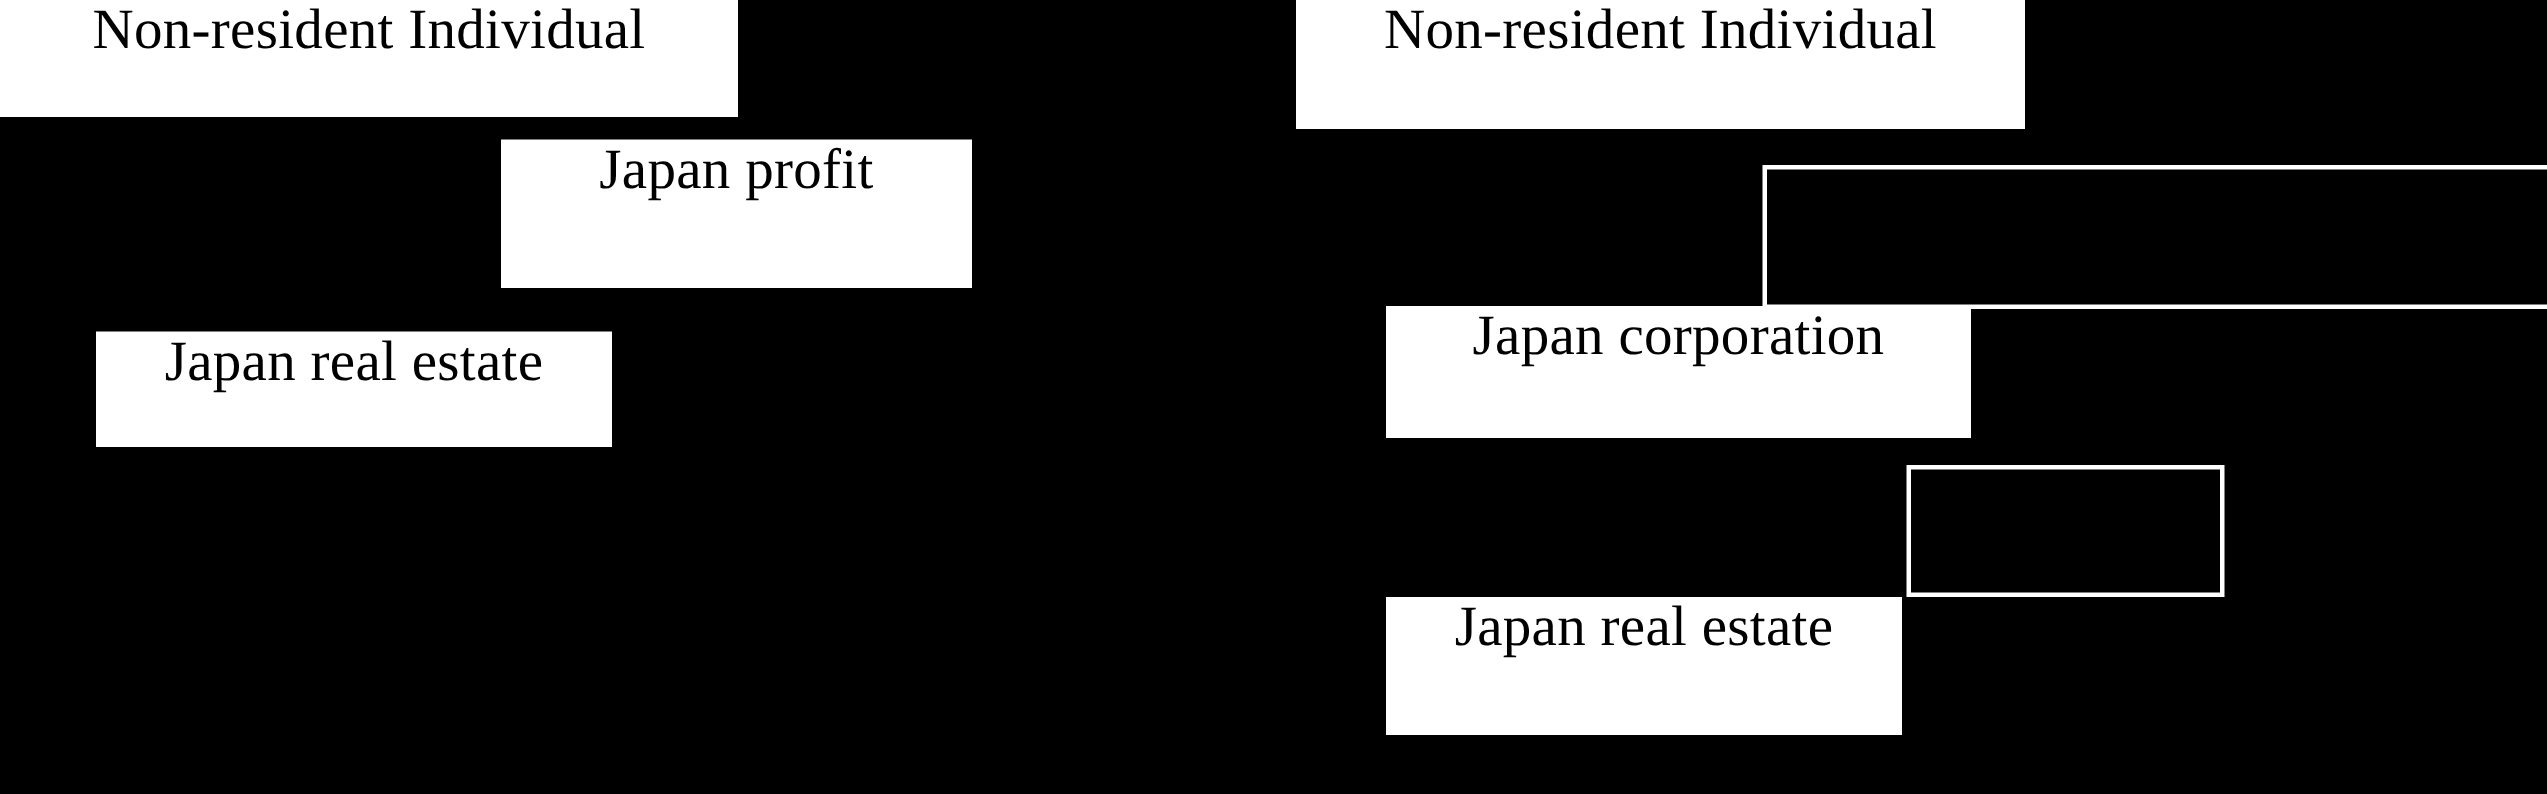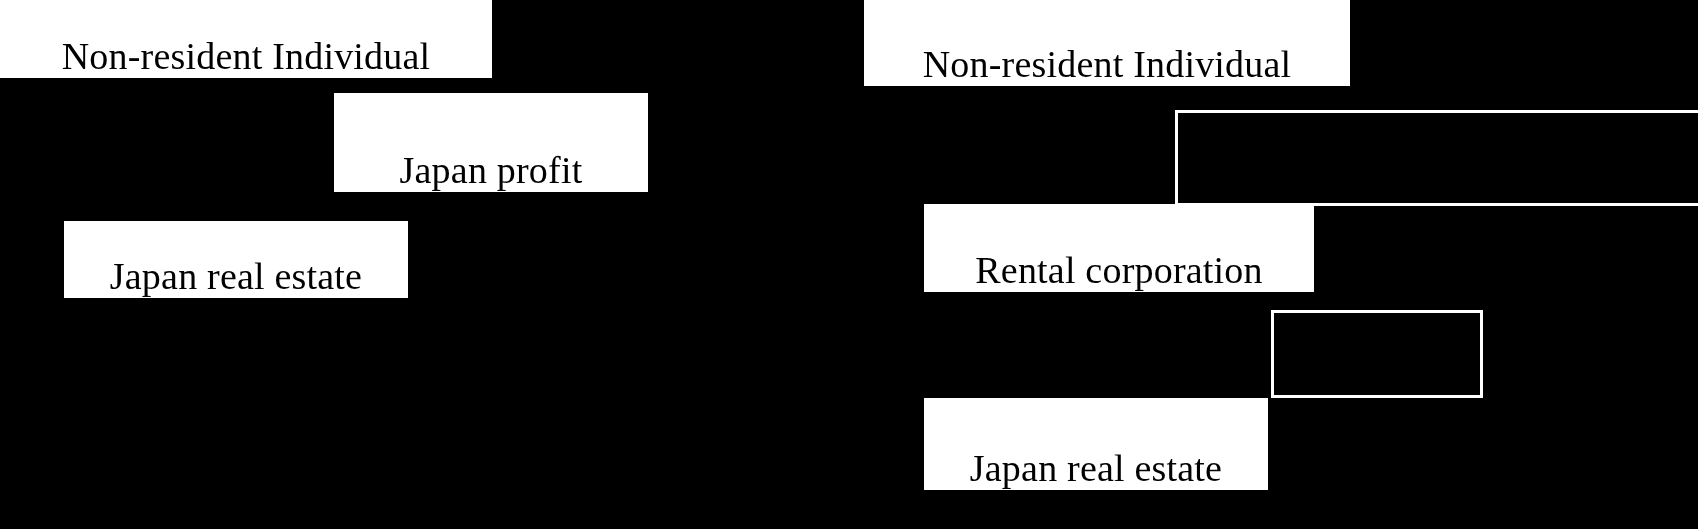--- a/index.html
+++ b/index.html
@@ -13,21 +13,21 @@
     width: 1698px;
     height: 529px;
     background: #000000;
     overflow: hidden;
     font-family: "Liberation Serif", "DejaVu Serif", serif;
   }
   .node {
     position: absolute;
     box-sizing: border-box;
     display: flex;
-    align-items: flex-end;
+    align-items: flex-start;
     justify-content: center;
     white-space: nowrap;
     line-height: 1.1;
   }
   
   .plate {
     background: #ffffff;
     color: #000000;
     font-size: 38px;
     letter-spacing: 0.2px;
@@ -77,21 +77,21 @@
 
     <div class="node plate" style="left:15px; top:0px; width:486px; height:86px;">
       <span class="node-label">Non-resident Individual</span>
     </div>
 
     <div class="node outlined" style="left:326px; top:110px; width:540px; height:96px;">
       <span class="node-label"></span>
     </div>
 
     <div class="node plate" style="left:75px; top:204px; width:390px; height:88px;">
-      <span class="node-label">Rental corporation</span>
+      <span class="node-label">Japan corporation</span>
     </div>
 
     <div class="node outlined" style="left:422px; top:310px; width:212px; height:88px;">
       <span class="node-label"></span>
     </div>
 
     <div class="node plate" style="left:75px; top:398px; width:344px; height:92px;">
       <span class="node-label">Japan real estate</span>
     </div>
 

